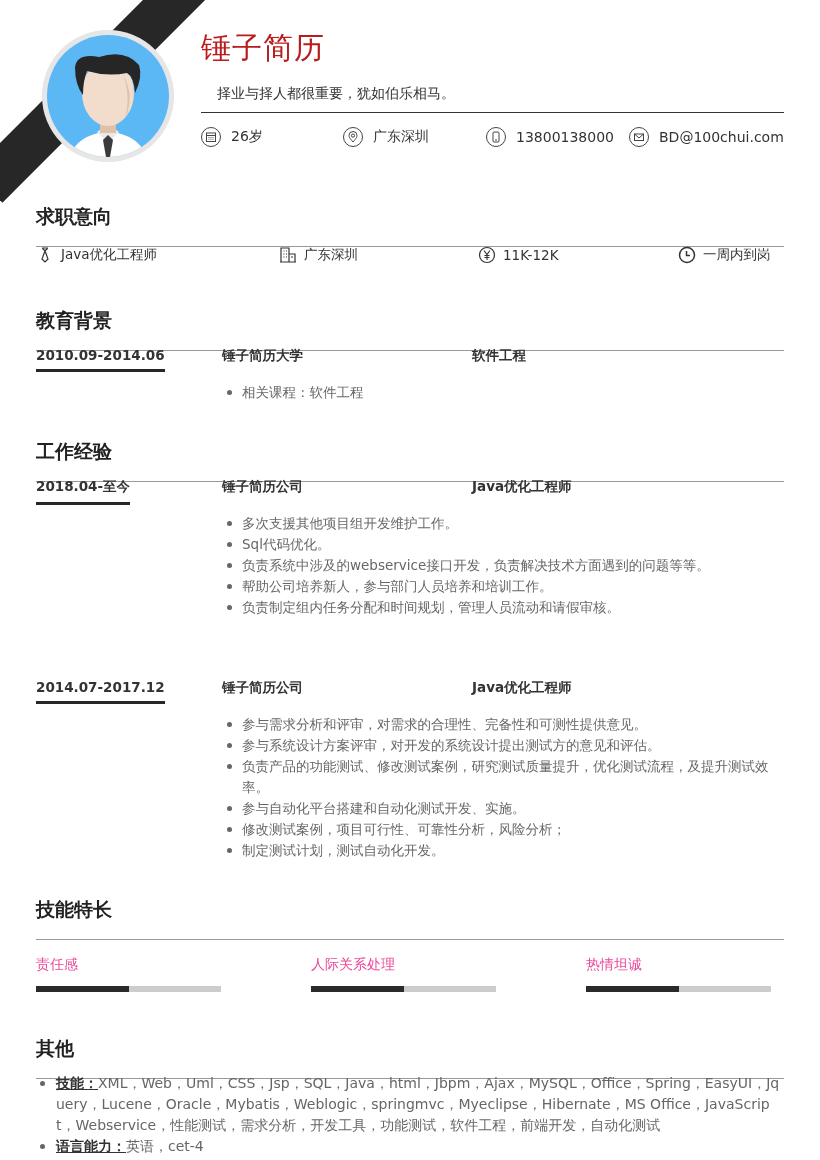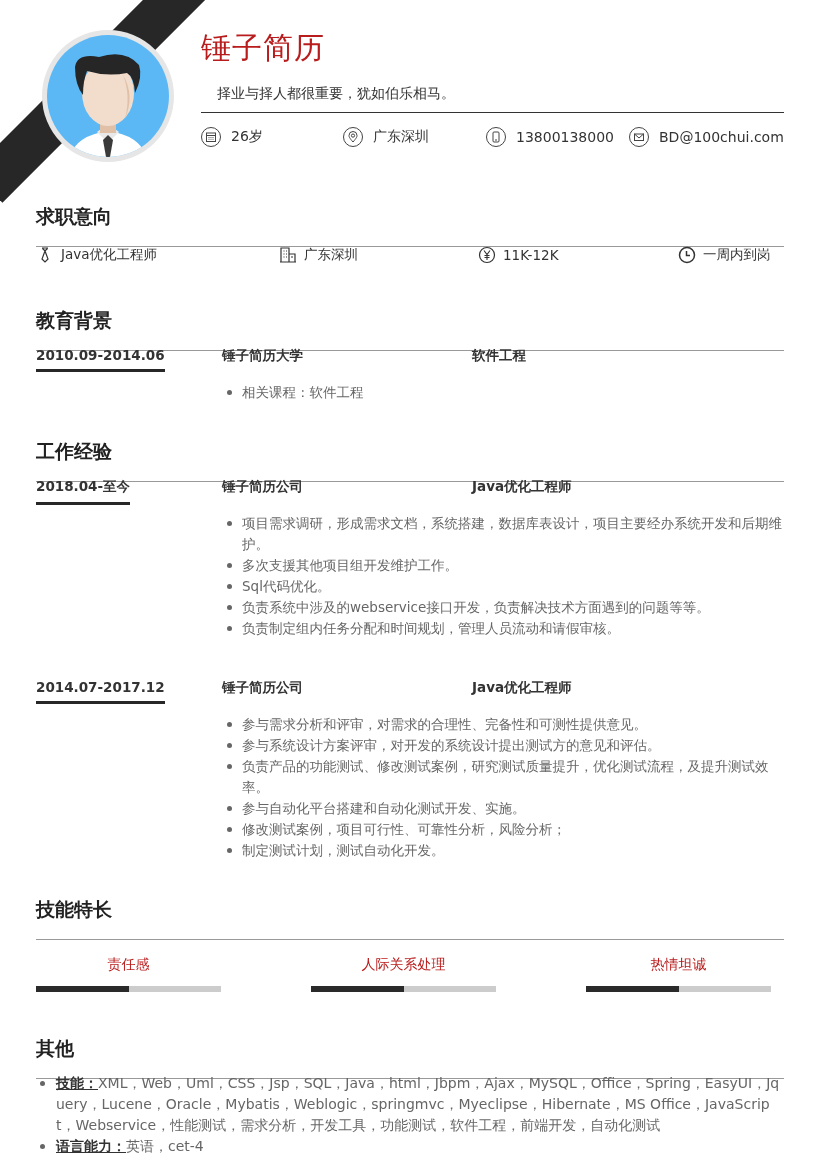--- a/index.html
+++ b/index.html
@@ -56,21 +56,21 @@
   .bullets { position: absolute; left: 222px; width: 560px; list-style: none; }
   .bullets li {
     position: relative; padding-left: 20px; font-size: 13.5px; color: #666; line-height: 21px;
   }
   .bullets li::before {
     content: ""; position: absolute; left: 5px; top: 8px; width: 5px; height: 5px;
     border-radius: 50%; background: #666;
   }
 
   .skill { position: absolute; top: 956px; width: 185px; }
-  .skill-label { font-size: 14px; color: #b91c1c; height: 20px; text-align: center; }
+  .skill-label { font-size: 14px; color: #ec4899; height: 20px; }
   .skill-bar { margin-top: 10px; height: 6px; width: 185px; background: #cccccc; position: relative; }
   .skill-fill { position: absolute; left: 0; top: 0; height: 6px; background: #2a2a2a; }
 
   .other { position: absolute; left: 36px; top: 1073px; width: 748px; list-style: none; }
   .other li {
     position: relative; padding-left: 20px; font-size: 14px; color: #666; line-height: 21px;
     word-break: break-all;
   }
   .other li::before {
     content: ""; position: absolute; left: 4px; top: 8px; width: 5px; height: 5px;
@@ -176,24 +176,24 @@
 <ul class="bullets" style="top:382px">
   <li>相关课程：软件工程</li>
 </ul>
 
 <div class="section-title" style="top:439px">工作经验</div>
 
 <div class="entry-date" style="top:478px">2018.04-至今</div>
 <div class="entry-org" style="top:478px">锤子简历公司</div>
 <div class="entry-role" style="top:478px">Java优化工程师</div>
 <ul class="bullets" style="top:513px">
-  <li>项目需求调研，形成需求文档，系统搭建，数据库表设计，项目主要经办系统开发和后期维护。</li>
   <li>多次支援其他项目组开发维护工作。</li>
   <li>Sql代码优化。</li>
   <li>负责系统中涉及的webservice接口开发，负责解决技术方面遇到的问题等等。</li>
+  <li>帮助公司培养新人，参与部门人员培养和培训工作。</li>
   <li>负责制定组内任务分配和时间规划，管理人员流动和请假审核。</li>
 </ul>
 
 <div class="entry-date" style="top:679px">2014.07-2017.12</div>
 <div class="entry-org" style="top:679px">锤子简历公司</div>
 <div class="entry-role" style="top:679px">Java优化工程师</div>
 <ul class="bullets" style="top:714px">
   <li>参与需求分析和评审，对需求的合理性、完备性和可测性提供意见。</li>
   <li>参与系统设计方案评审，对开发的系统设计提出测试方的意见和评估。</li>
   <li>负责产品的功能测试、修改测试案例，研究测试质量提升，优化测试流程，及提升测试效率。</li>

